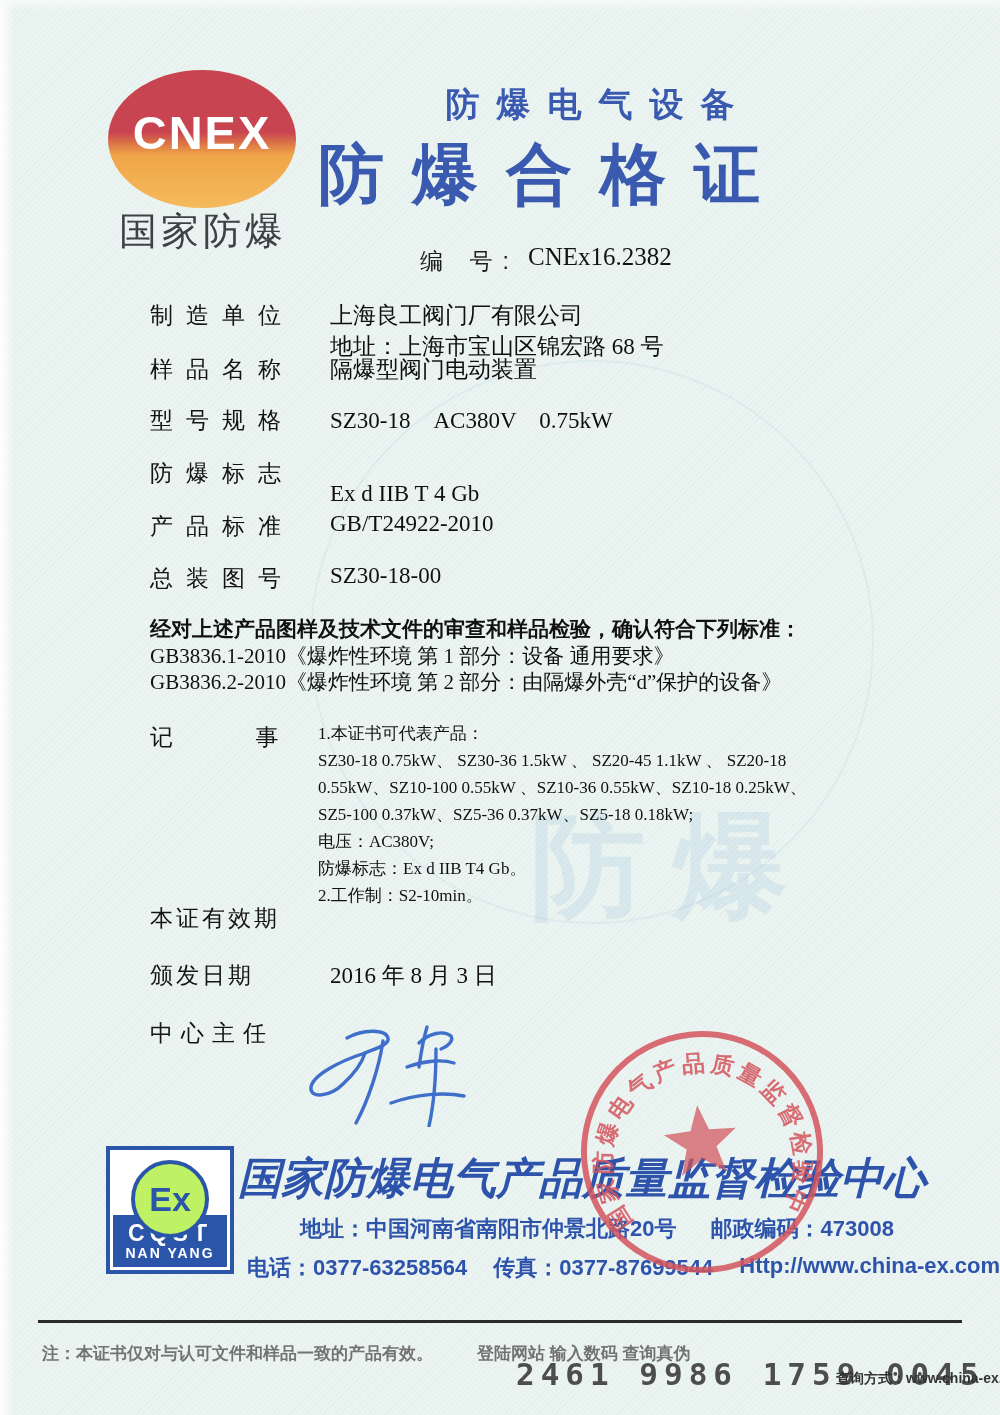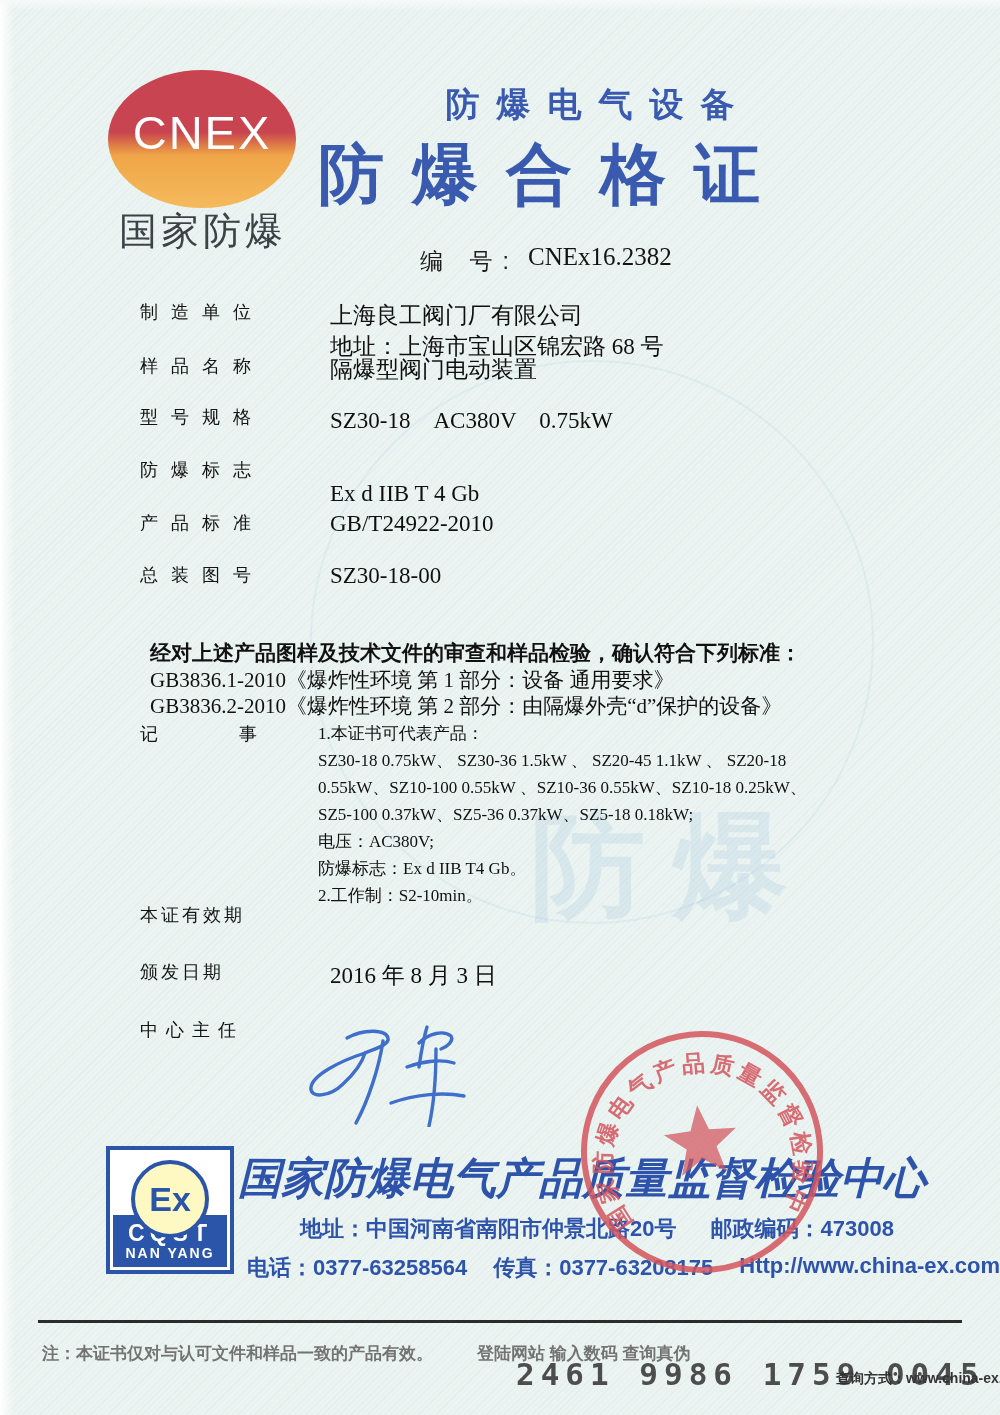--- a/index.html
+++ b/index.html
@@ -9,43 +9,43 @@
         background:repeating-linear-gradient(135deg,rgba(150,195,200,0.10) 0 1px,transparent 1px 4px);}
   .scan-edge-left{position:absolute;left:0;top:0;width:14px;height:100%;
         background:linear-gradient(90deg,#ffffff,rgba(255,255,255,0));}
   .scan-edge-top{position:absolute;left:0;top:0;width:100%;height:10px;
         background:linear-gradient(180deg,#f6fbfa,rgba(255,255,255,0));}
   .abs{position:absolute;}
   
   .logo{left:108px;top:70px;width:188px;height:138px;border-radius:50%;
         background:linear-gradient(180deg,#c84450 0%,#c84450 45%,#dd7946 54%,#f0a648 62%,#f4ba5c 100%);
         display:flex;align-items:center;justify-content:center;}
-  .logo span{color:#ffffff;font-weight:normal;font-size:47px;letter-spacing:2px;margin-top:-14px;}
+  .logo span{color:#ffffff;font-weight:bold;font-size:47px;letter-spacing:2px;margin-top:-14px;}
   .logo-caption{left:98px;top:206px;width:210px;text-align:center;font-size:38px;color:#3d4247;letter-spacing:4px;}
   .subtitle{left:320px;top:82px;width:540px;text-align:center;font-size:34px;font-weight:bold;
         color:#3a5ab0;letter-spacing:17px;padding-left:17px;box-sizing:border-box;}
   .main-title{left:290px;top:130px;width:600px;text-align:left;font-size:66px;font-weight:bold;
         color:#3a5ab0;letter-spacing:28px;padding-left:28px;box-sizing:border-box;}
   .cert-label{left:420px;top:246px;font-size:23px;letter-spacing:10px;color:#1b1b1b;}
   .cert-no{left:528px;top:243px;font-size:25px;font-family:"Liberation Serif",serif;color:#141414;}
   
-  .flabel{left:140px;font-size:18px;color:#141414;letter-spacing:13px;text-align:center;}
+  .flabel{left:150px;font-size:23px;color:#141414;letter-spacing:13px;text-align:center;}
   .fvalue{left:330px;font-size:23px;font-family:"Liberation Serif",serif;color:#0f0f0f;}
   
-  .std{left:150px;font-size:21px;line-height:26px;font-family:"Liberation Serif",serif;color:#111;margin-top:24px;}
+  .std{left:150px;font-size:21px;line-height:26px;font-family:"Liberation Serif",serif;color:#111;}
   .notes-line{left:318px;font-size:17px;font-family:"Liberation Serif",serif;color:#101010;}
   
   .wm-text{left:530px;top:790px;font-size:115px;letter-spacing:28px;color:rgba(145,185,215,0.20);font-weight:bold;}
   .wm-circle{left:310px;top:360px;width:560px;height:560px;border:2px solid rgba(145,190,215,0.14);border-radius:50%;}
   
   .badge{left:106px;top:1146px;width:128px;height:128px;border:4px solid #2b55a8;background:#ffffff;
         box-sizing:border-box;padding:3px;display:flex;flex-direction:column;justify-content:flex-end;}
   .badge-bottom{height:52px;background:#2b55a8;display:flex;flex-direction:column;align-items:center;justify-content:center;}
   .badge-circle{position:absolute;left:50%;top:10px;transform:translateX(-50%);width:70px;height:70px;
-        border:4px solid #2b55a8;border-radius:50%;background:#fef9c3;display:flex;align-items:center;justify-content:center;z-index:2;}
+        border:4px solid #2b55a8;border-radius:50%;background:#bef264;display:flex;align-items:center;justify-content:center;z-index:2;}
   .badge-circle span{font-size:34px;font-weight:bold;color:#2b55a8;}
   .badge-cqst{color:#fff;font-size:23px;font-weight:bold;letter-spacing:5px;line-height:24px;}
   .badge-ny{color:#fff;font-size:14px;font-weight:bold;letter-spacing:2px;line-height:16px;}
   .org-name{left:238px;top:1150px;width:676px;text-align:center;font-size:43px;font-weight:bold;font-style:italic;
         font-family:"Liberation Serif",serif;color:#2d53ab;white-space:nowrap;}
   .org-addr{left:300px;top:1214px;width:540px;display:flex;gap:34px;font-size:22px;font-weight:bold;color:#2d53ab;white-space:nowrap;}
   .org-phone{left:247px;top:1253px;width:700px;display:flex;gap:26px;font-size:22px;font-weight:bold;color:#2d53ab;white-space:nowrap;}
   
   .rule{left:38px;top:1320px;width:924px;height:3px;background:#2b2b2b;}
   .foot-note{left:42px;top:1342px;font-size:17px;font-weight:bold;color:#737373;display:flex;gap:44px;white-space:nowrap;}
@@ -140,21 +140,21 @@
       <div class="badge-ny">NAN YANG</div>
     </div>
   </div>
   <div class="abs org-name">国家防爆电气产品质量监督检验中心</div>
   <div class="abs org-addr">
     <span>地址：中国河南省南阳市仲景北路20号</span>
     <span>邮政编码：473008</span>
   </div>
   <div class="abs org-phone">
     <span>电话：0377-63258564</span>
-    <span>传真：0377-63208175</span>
+    <span>传真：0377-87699544</span>
     <span>Http://www.china-ex.com</span>
   </div>
 
   <div class="abs rule"></div>
   <div class="abs foot-note">
     <span>注：本证书仅对与认可文件和样品一致的产品有效。</span>
     <span>登陆网站 输入数码 查询真伪</span>
   </div>
   <div class="abs code">2461 9986 1759 0045</div>
   <div class="abs query">查询方式：www.china-ex.com</div>

